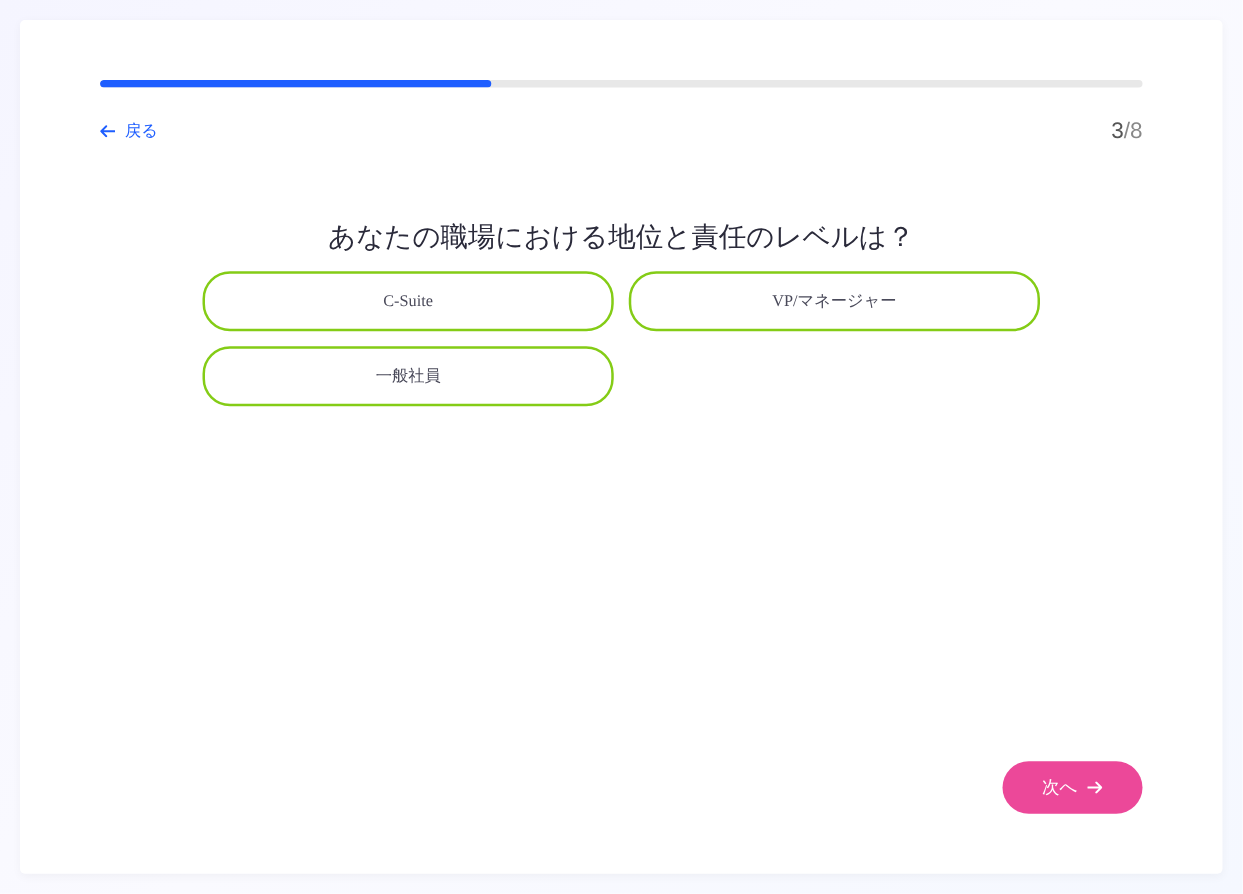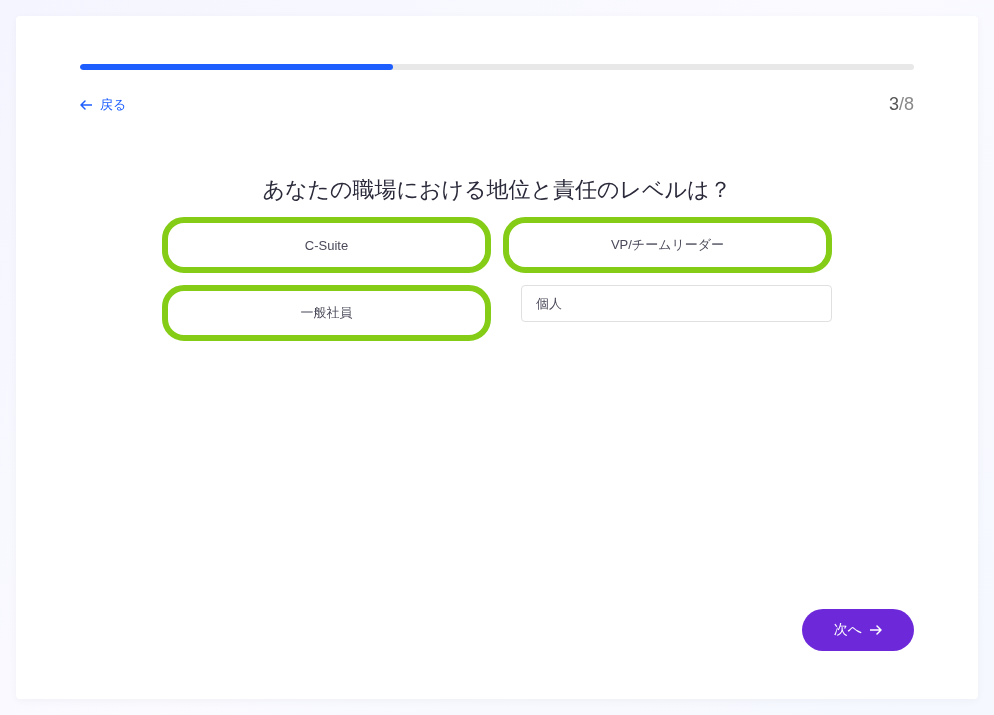--- a/index.html
+++ b/index.html
@@ -92,28 +92,28 @@
       display: grid;
       grid-template-columns: 1fr 1fr;
       gap: 12px;
       max-width: 670px;
       margin: 0 auto;
       width: 100%;
     }
 
     .option-button {
       padding: 13px 20px;
-      border: 6px solid #84cc16;
+      border: 2px solid #84cc16;
       border-radius: 22px;
       background: #ffffff;
       color: #4a4a5a;
       font-size: 13px;
       cursor: pointer;
       text-align: center;
-      font-family: Liberation Sans, sans-serif;
+      font-family: Liberation Serif, serif;
       transition: all 0.15s;
     }
 
     .option-button.selected {
       border-color: #1e5eff;
       color: #1e5eff;
     }
 
     .input-wrapper {
       grid-column: 2;
@@ -128,21 +128,21 @@
       font-size: 13px;
       color: #4a4a5a;
       font-family: inherit;
       outline: none;
     }
 
     .next-button {
       position: absolute;
       bottom: 48px;
       right: 64px;
-      background: #6d28d9;
+      background: #ec4899;
       color: #ffffff;
       border: none;
       padding: 12px 32px;
       border-radius: 22px;
       font-size: 14px;
       cursor: pointer;
       display: flex;
       align-items: center;
       gap: 8px;
       font-family: inherit;
@@ -173,25 +173,22 @@
     </button>
     <div class="step-indicator">
       <span class="step-current">3</span><span>/</span><span>8</span>
     </div>
   </div>
 
   <h1 class="title">あなたの職場における地位と責任のレベルは？</h1>
 
   <div class="options-grid">
     <button class="option-button">C-Suite</button>
-    <button class="option-button">VP/チームリーダー</button>
+    <button class="option-button">VP/マネージャー</button>
     <button class="option-button">一般社員</button>
-    <div class="input-wrapper">
-      <input type="text" class="text-input" value="個人" style="">
-    </div>
   </div>
 
   <button class="next-button">
     <span>次へ</span>
     <span class="arrow-icon">
       <svg width="12" height="10" viewBox="0 0 12 10" fill="none">
         <path d="M7 1L11 5L7 9M11 5H0" stroke="#ffffff" stroke-width="1.5" stroke-linecap="round" stroke-linejoin="round"></path>
       </svg>
     </span>
   </button>

